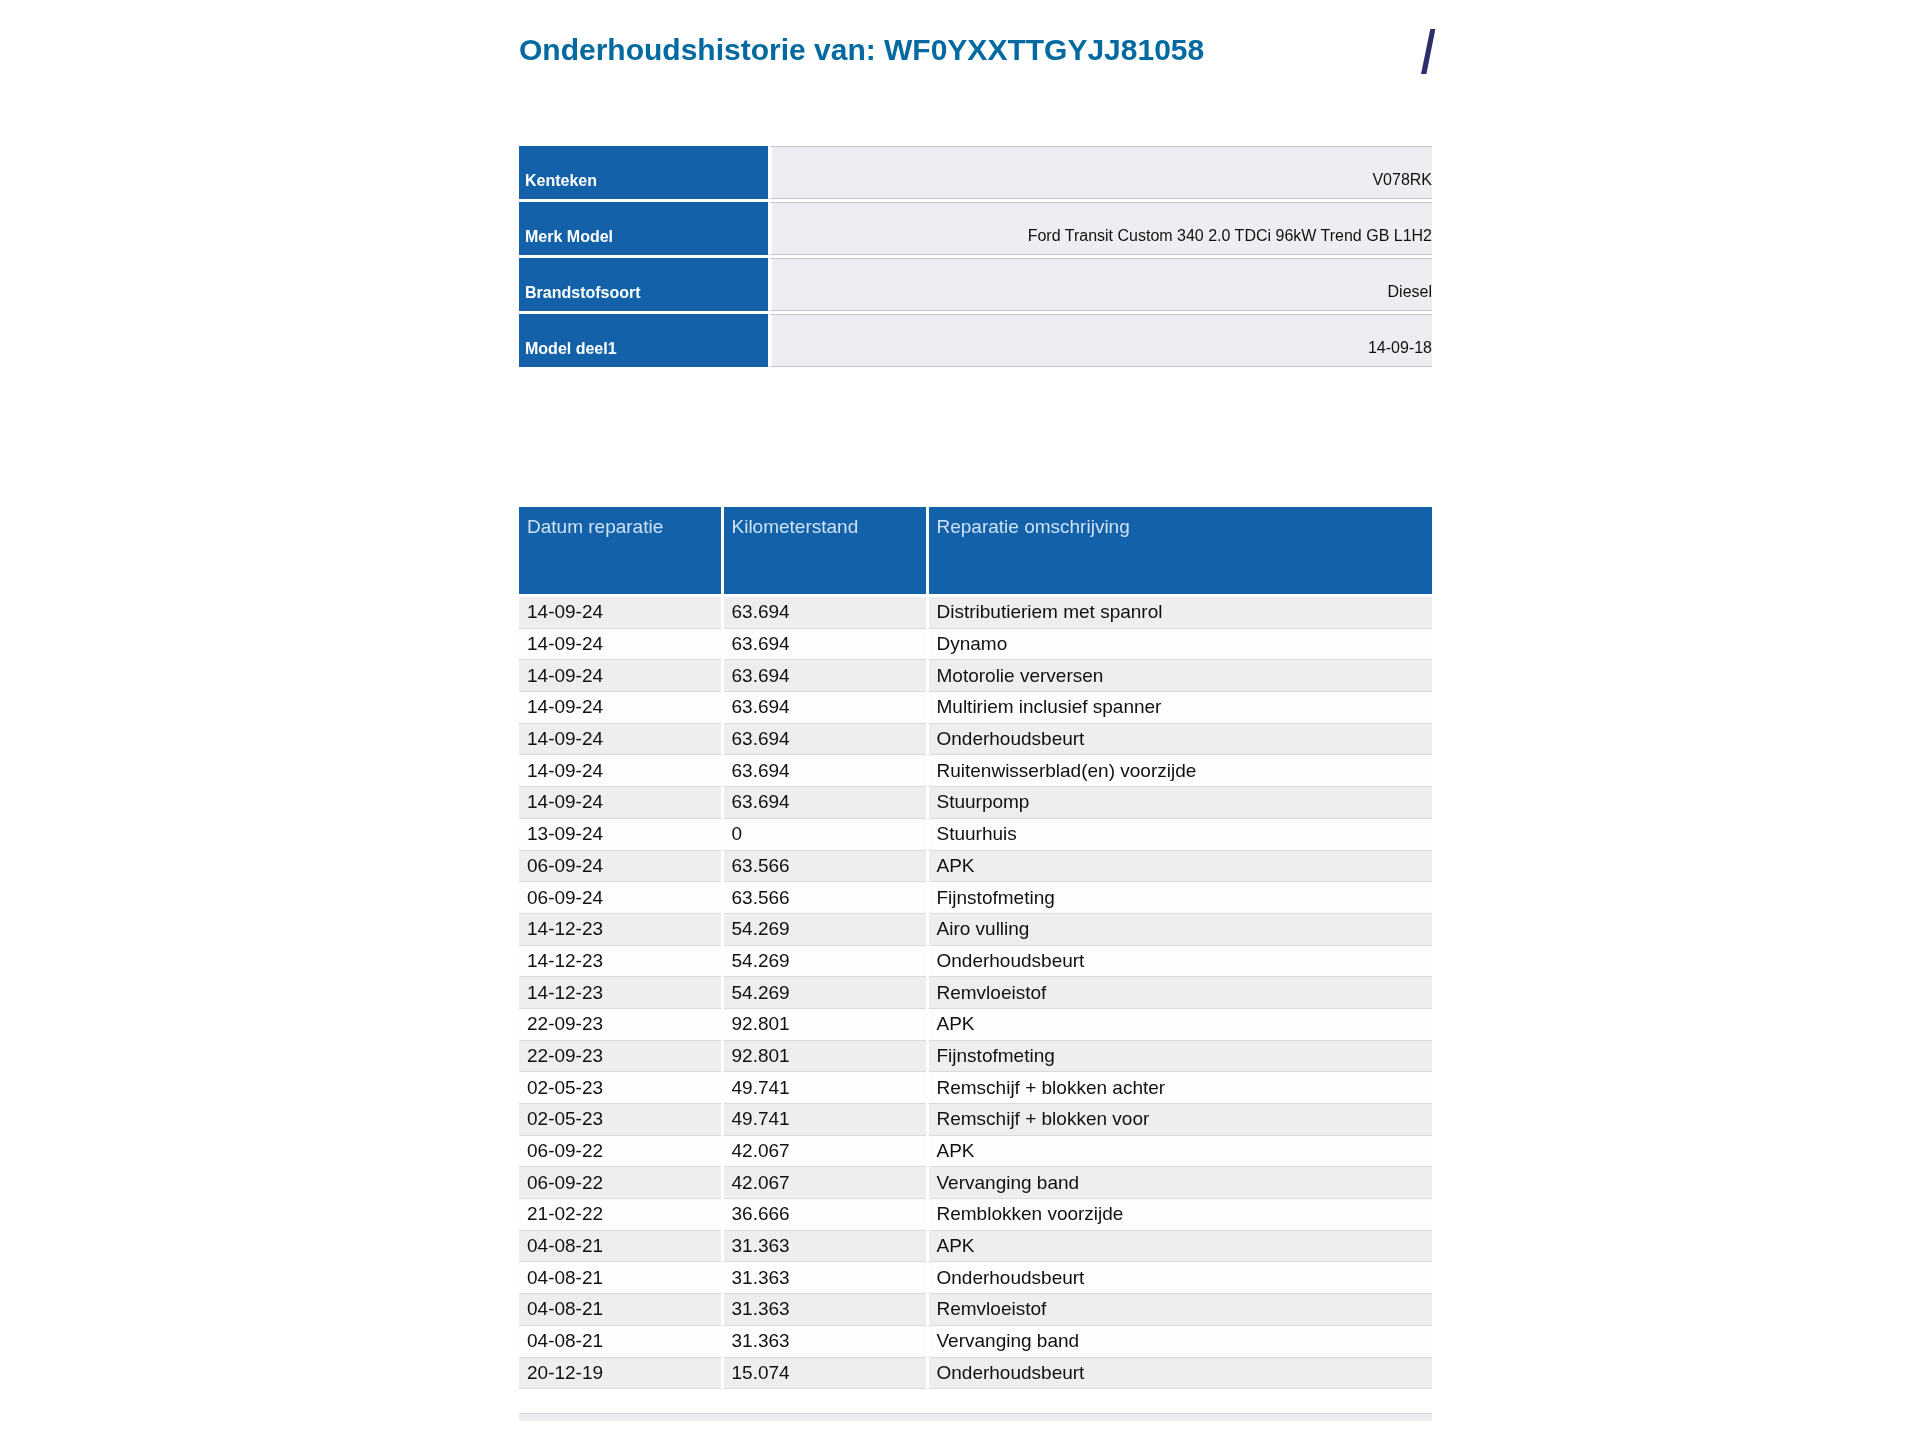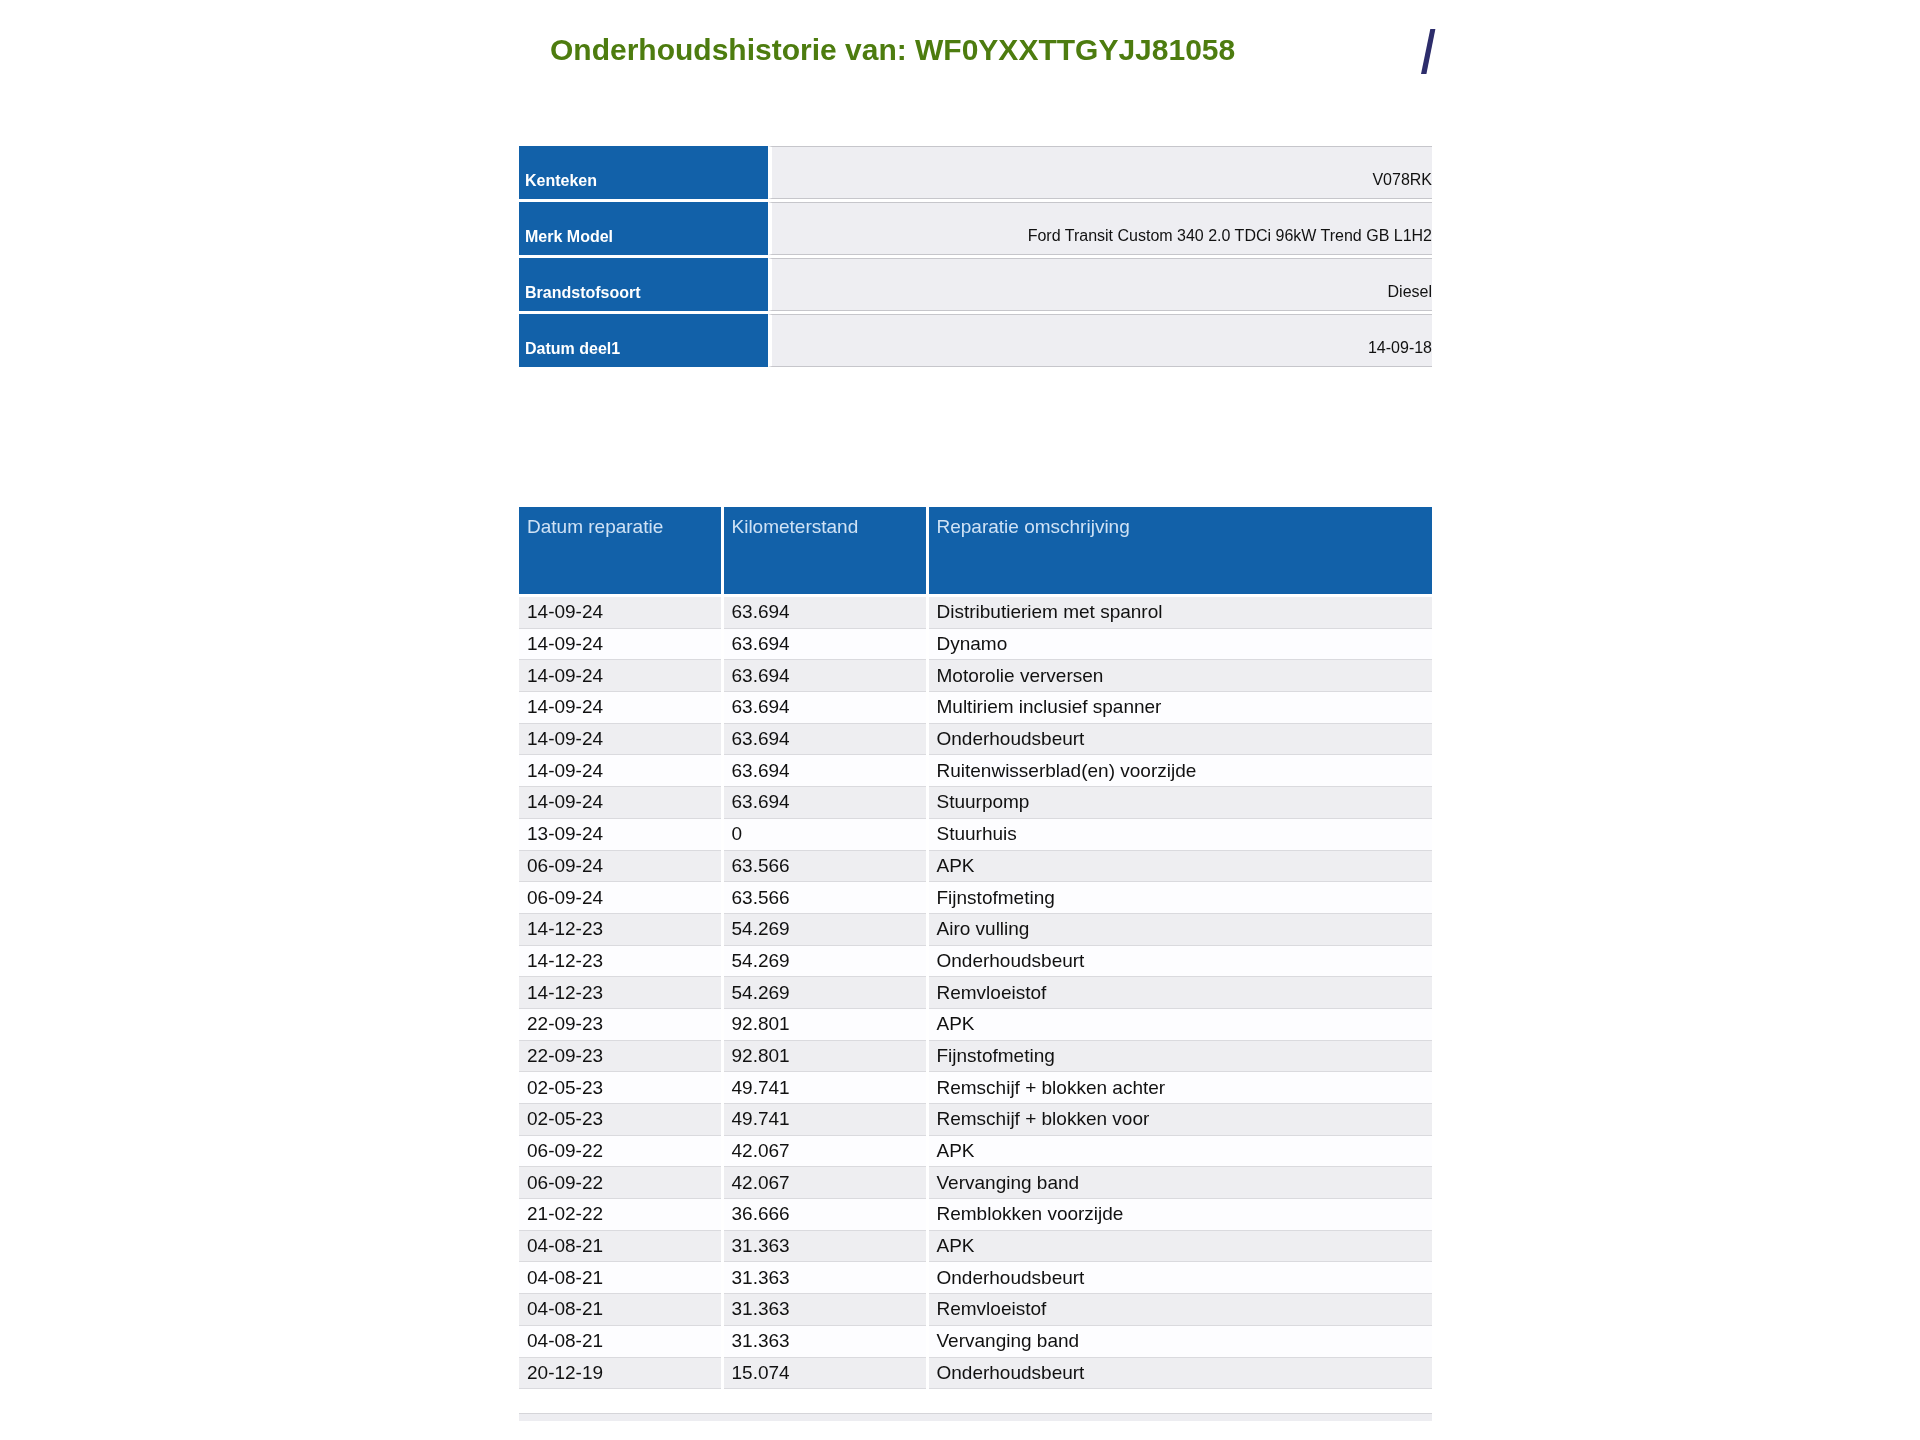--- a/index.html
+++ b/index.html
@@ -5,22 +5,22 @@
   html,body{margin:0;padding:0;}
   body{
     width:1920px;height:1440px;
     background:#ffffff;
     position:relative;
     font-family:"Liberation Sans", sans-serif;
     color:#111111;
     overflow:hidden;
   }
   .page-title{
-    position:absolute;left:550px;top:10px;
-    font-size:30px;line-height:40px;font-weight:bold;color:#4d7c0f;
+    position:absolute;left:519px;top:10px;
+    font-size:30px;line-height:40px;font-weight:bold;color:#0369a1;
     white-space:nowrap;
     text-align:center;
   }
   .logo-slash{
     position:absolute;left:1421px;top:29px;
     width:15px;height:45px;
     background:#2d2d6b;
     clip-path:polygon(62% 0, 96% 0, 36% 100%, 0 100%);
   }
   
@@ -92,21 +92,21 @@
       </tr>
       <tr>
         <td class="info-label">Merk Model</td>
         <td class="info-value">Ford Transit Custom 340 2.0 TDCi 96kW Trend GB L1H2</td>
       </tr>
       <tr>
         <td class="info-label">Brandstofsoort</td>
         <td class="info-value">Diesel</td>
       </tr>
       <tr>
-        <td class="info-label">Datum deel1</td>
+        <td class="info-label">Model deel1</td>
         <td class="info-value">14-09-18</td>
       </tr>
     </tbody>
 </table>
 
 <table class="maint">
   <colgroup>
     <col style="width:203px">
       <col style="width:205px">
       <col style="width:505px">

